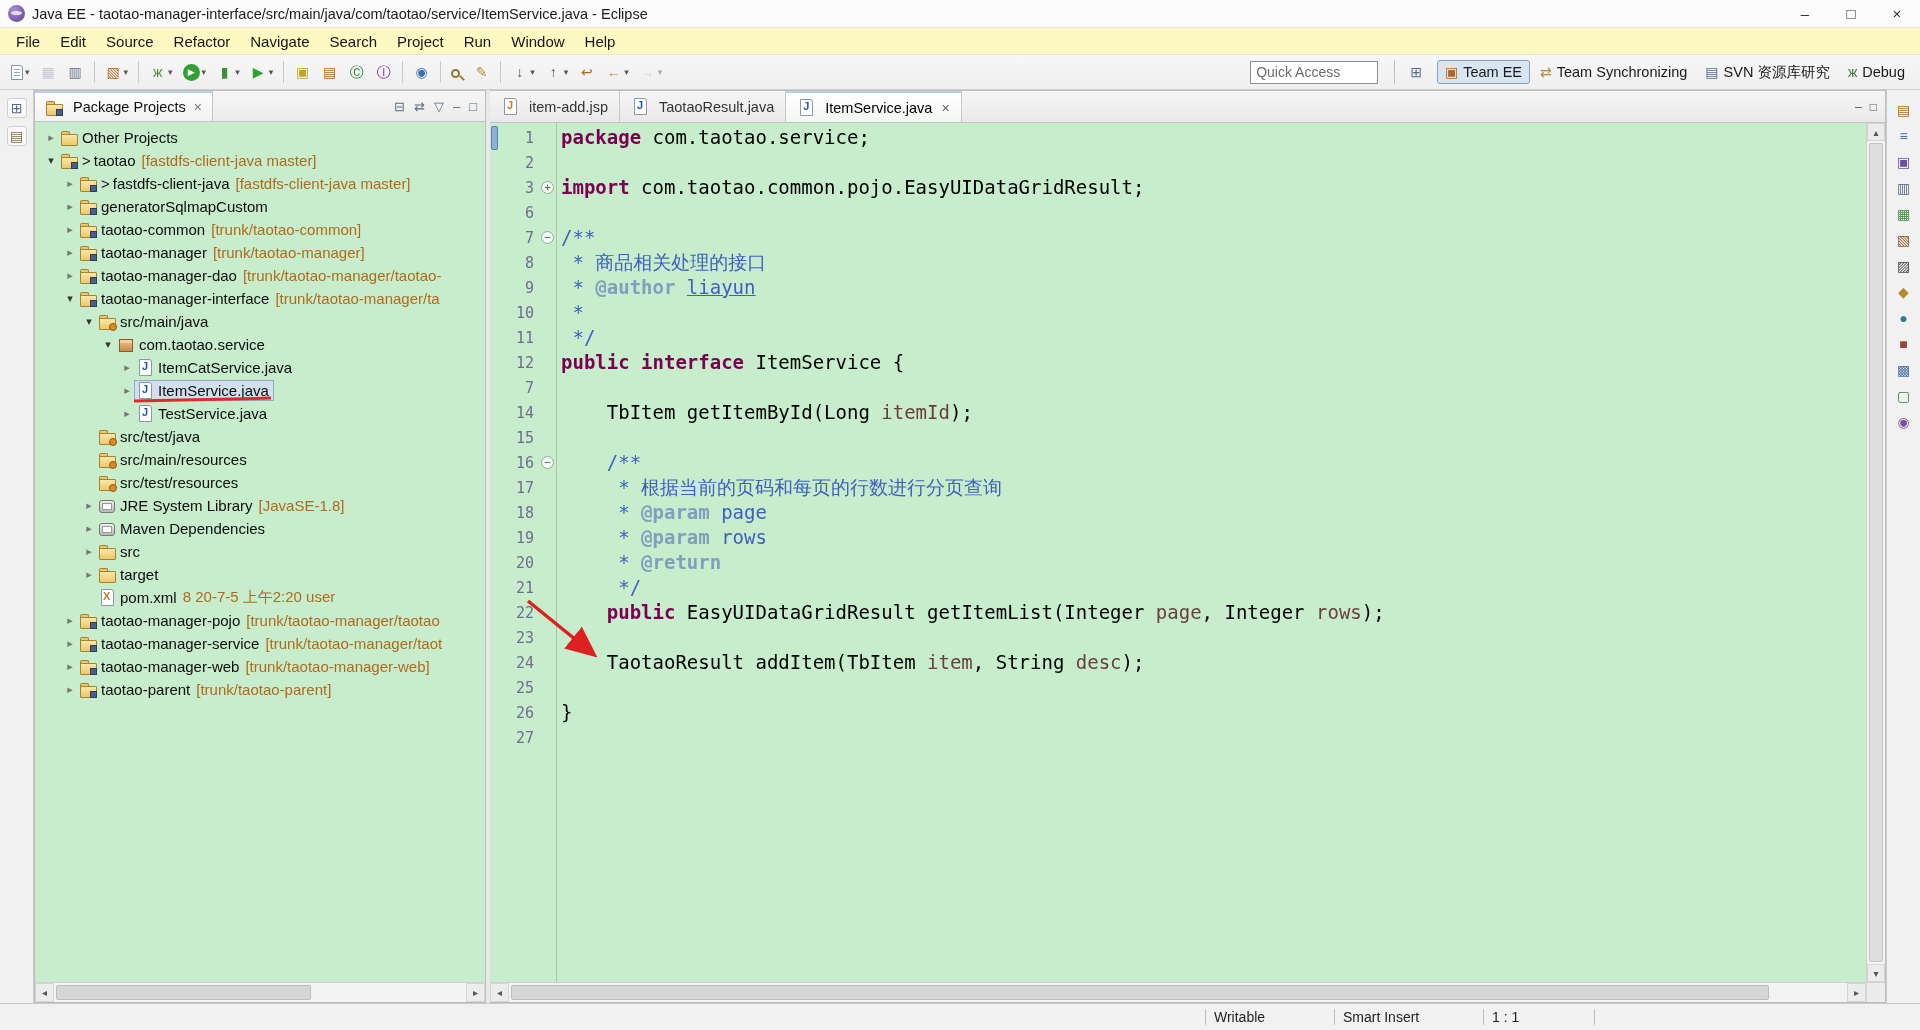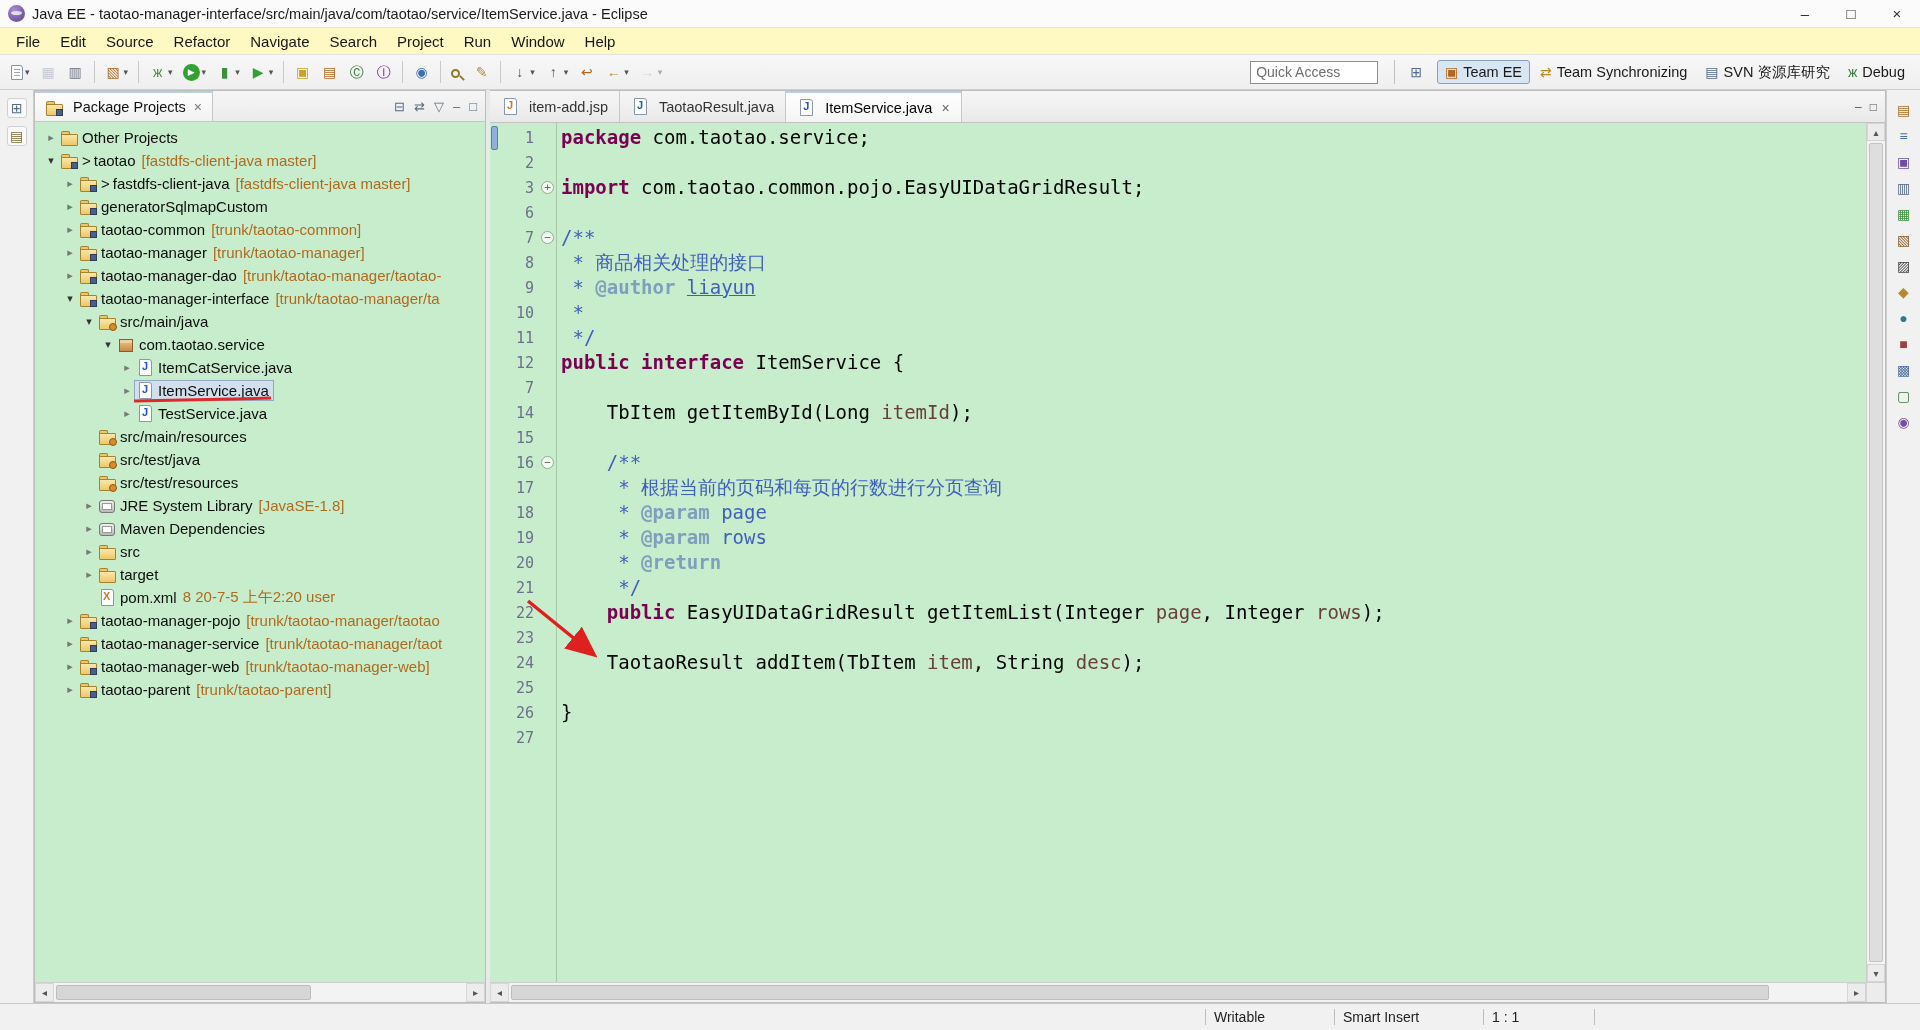--- a/index.html
+++ b/index.html
@@ -393,30 +393,30 @@
               <span class="tico ic-page ic-java"><i></i></span>
               <span class="tlabel">TestService.java</span>
             </span>
           </div>
           <div class="trow" style="padding-left: 46px;">
             <span class="arrow"></span>
             <span class="tinner">
               <span class="tico ic-folder ic-src">
                 <i></i>
               </span>
+              <span class="tlabel">src/test/java</span>
+            </span>
+          </div>
+          <div class="trow" style="padding-left: 46px;">
+            <span class="arrow"></span>
+            <span class="tinner">
+              <span class="tico ic-folder ic-src">
+                <i></i>
+              </span>
               <span class="tlabel">src/main/resources</span>
-            </span>
-          </div>
-          <div class="trow" style="padding-left: 46px;">
-            <span class="arrow"></span>
-            <span class="tinner">
-              <span class="tico ic-folder ic-src">
-                <i></i>
-              </span>
-              <span class="tlabel">src/test/java</span>
             </span>
           </div>
           <div class="trow" style="padding-left: 46px;">
             <span class="arrow"></span>
             <span class="tinner">
               <span class="tico ic-folder ic-src">
                 <i></i>
               </span>
               <span class="tlabel">src/test/resources</span>
             </span>

